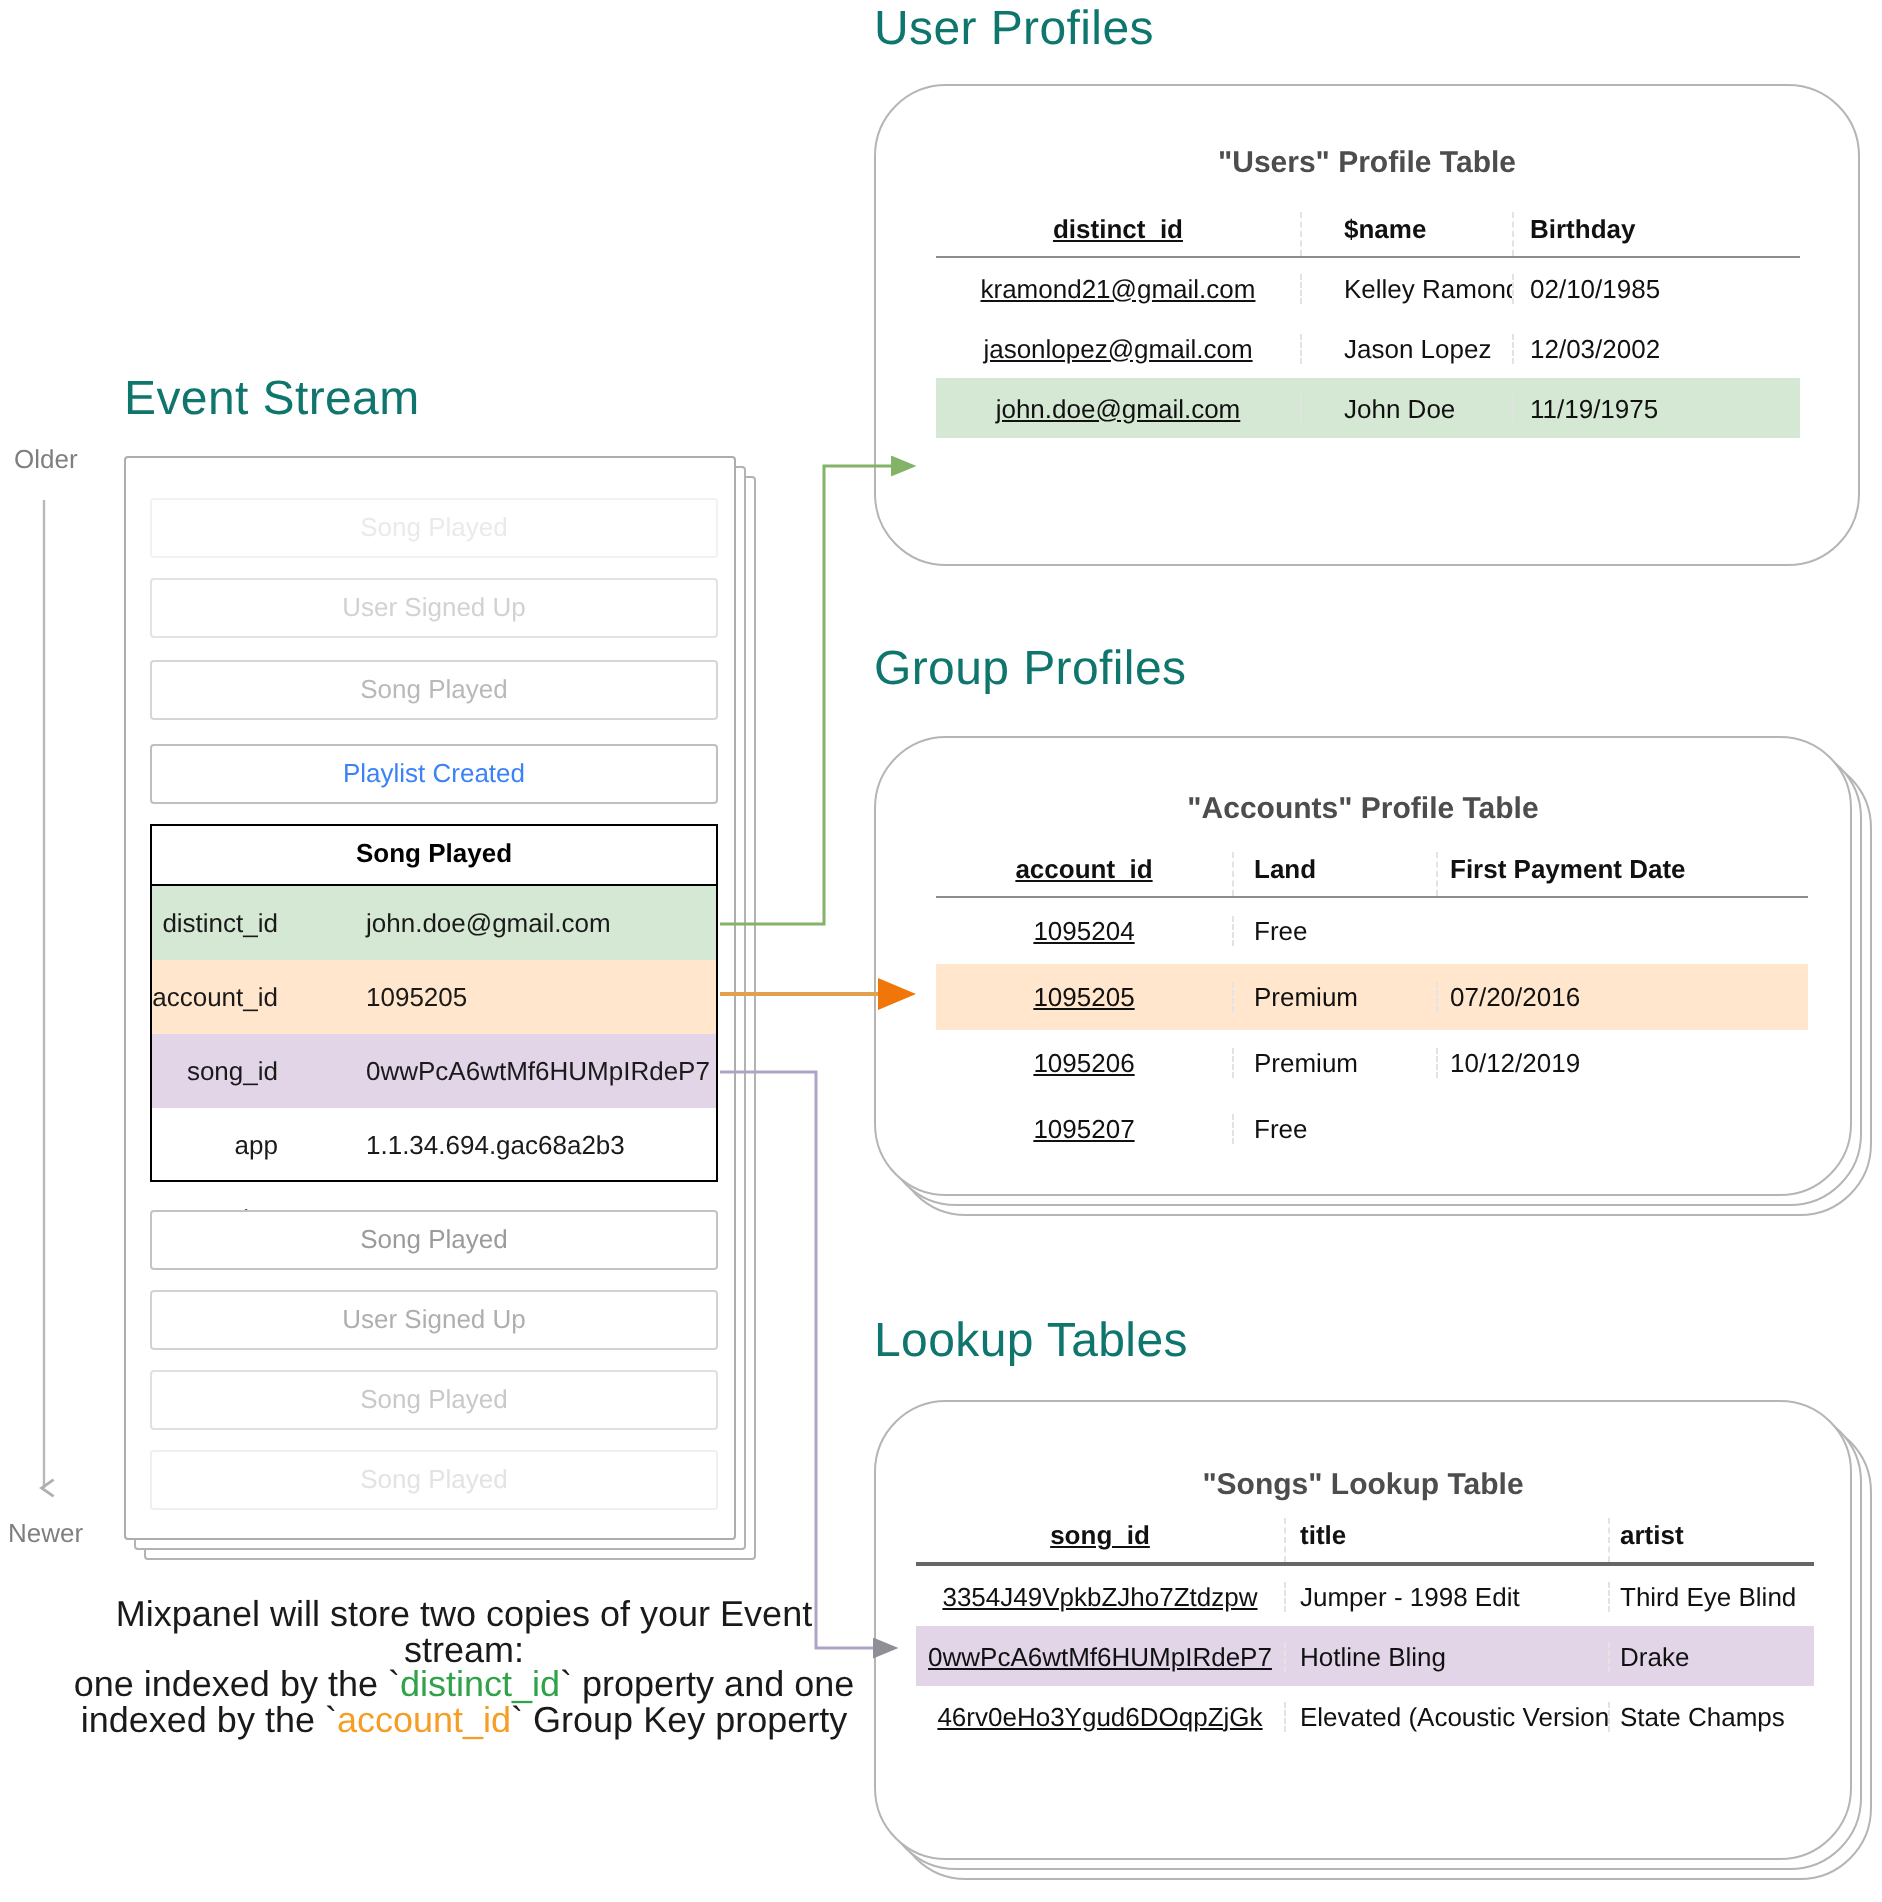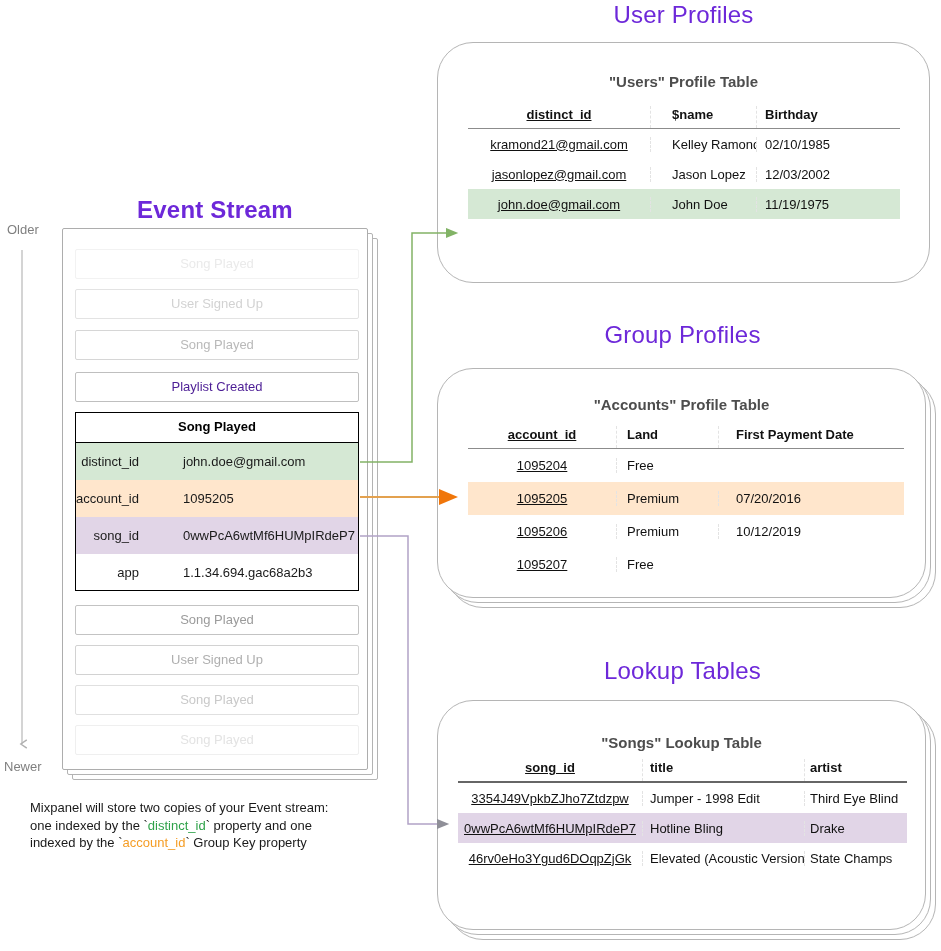--- a/index.html
+++ b/index.html
@@ -3,35 +3,35 @@
 <meta charset="utf-8">
 <style>
   * { margin:0; padding:0; box-sizing:border-box; }
   html,body { width:941px; height:951px; }
   body {
     position:relative; overflow:hidden; background:#ffffff;
     font-family:"Liberation Sans","DejaVu Sans",sans-serif; color:#141414;
   }
 
   
-  .heading { position:absolute; text-align:center; font-size:24px; color:#6d28d9; letter-spacing:.2px; }
+  .heading { position:absolute; font-size:24px; color:#0f766e; letter-spacing:.2px; }
 
   
   .tl-label { position:absolute; font-size:13px; color:#7f7f7f; }
 
   
   .es-stack { position:absolute; background:#fff; border:1.5px solid #b3b3b3; border-radius:2px; }
   .es-box   { position:absolute; left:62px; top:228px; width:306px; height:542px;
               background:#fff; border:1.5px solid #adadad; border-radius:2px; }
   .ev-row { position:absolute; left:12px; width:284px; height:30px; line-height:28px;
             text-align:center; font-size:13px; background:#fff; border:1px solid #ddd; border-radius:2px; }
   .f1  { border-color:#f2f2f2; color:#eaeaea; }
   .f2  { border-color:#e3e3e3; color:#d2d2d2; }
   .f3  { border-color:#d6d6d6; color:#b9b9b9; }
-  .f4  { border-color:#bfbfbf; color:#4c1d95; }
+  .f4  { border-color:#bfbfbf; color:#3b82f6; }
   .f10 { border-color:#c3c3c3; color:#9b9b9b; }
   .f11 { border-color:#d2d2d2; color:#afafaf; }
   .f12 { border-color:#e0e0e0; color:#c9c9c9; }
   .f13 { border-color:#efefef; color:#e3e3e3; }
 
   .detail { position:absolute; left:12px; top:183px; width:284px; height:179px;
             border:1.5px solid #000; background:#fff; }
   .detail-head { height:30px; line-height:28px; text-align:center; font-weight:bold;
                  font-size:13px; color:#000; border-bottom:1.5px solid #000; background:#fff; }
   .prow { position:relative; height:37px; font-size:13px; color:#1a1a1a; }
@@ -61,42 +61,42 @@
   .users .trow { height:30px; }
   .users .c1 { width:182px; text-align:center; }
   .users .c2 { width:106px; padding-left:21px; }
   .users .c3 { width:144px; padding-left:8px; }
 
   
   .accounts { left:30px; top:57px; width:436px; }
   .accounts .trow { height:33px; }
   .accounts .c1 { width:148px; text-align:center; }
   .accounts .c2 { width:102px; padding-left:10px; }
-  .accounts .c3 { width:186px; padding-left:17px; }
+  .accounts .c3 { width:186px; padding-left:6px; }
 
   
   .songs { left:20px; top:58px; width:449px; }
   .songs .trow { height:30px; }
   .songs .c1 { width:184px; text-align:center; }
   .songs .c2 { width:162px; padding-left:7px; }
   .songs .c3 { width:103px; padding-left:5px; }
 
   
-  .caption { position:absolute; left:30px; top:799px; width:404px; 
-             font-size:13px; line-height:17.5px; color:#1a1a1a; }
+  .caption { position:absolute; left:30px; top:799px; width:404px; text-align:center;
+             font-size:18px; line-height:17.5px; color:#1a1a1a; }
   .cap-green  { color:#2fa24a; }
   .cap-orange { color:#f59d25; }
 
   
   #overlay { position:absolute; left:0; top:0; z-index:10; pointer-events:none; }
 </style>
 </head>
 <body>
 
-<div class="heading" style="left:62px; top:196px; width:306px;font-weight:bold;">Event Stream</div>
+<div class="heading" style="left:62px; top:186px; width:306px;">Event Stream</div>
 <div class="heading" style="left:437px; top:1px; width:493px;">User Profiles</div>
 <div class="heading" style="left:437px; top:321px; width:491px;">Group Profiles</div>
 <div class="heading" style="left:437px; top:657px; width:491px;">Lookup Tables</div>
 
 <div class="tl-label" style="left:7px; top:222px;">Older</div>
 <div class="tl-label" style="left:4px; top:759px;">Newer</div>
 
 <div class="es-stack" style="left:72px; top:238px; width:306px; height:542px;"></div>
 <div class="es-stack" style="left:67px; top:233px; width:306px; height:542px;"></div>
 <div class="es-box">

